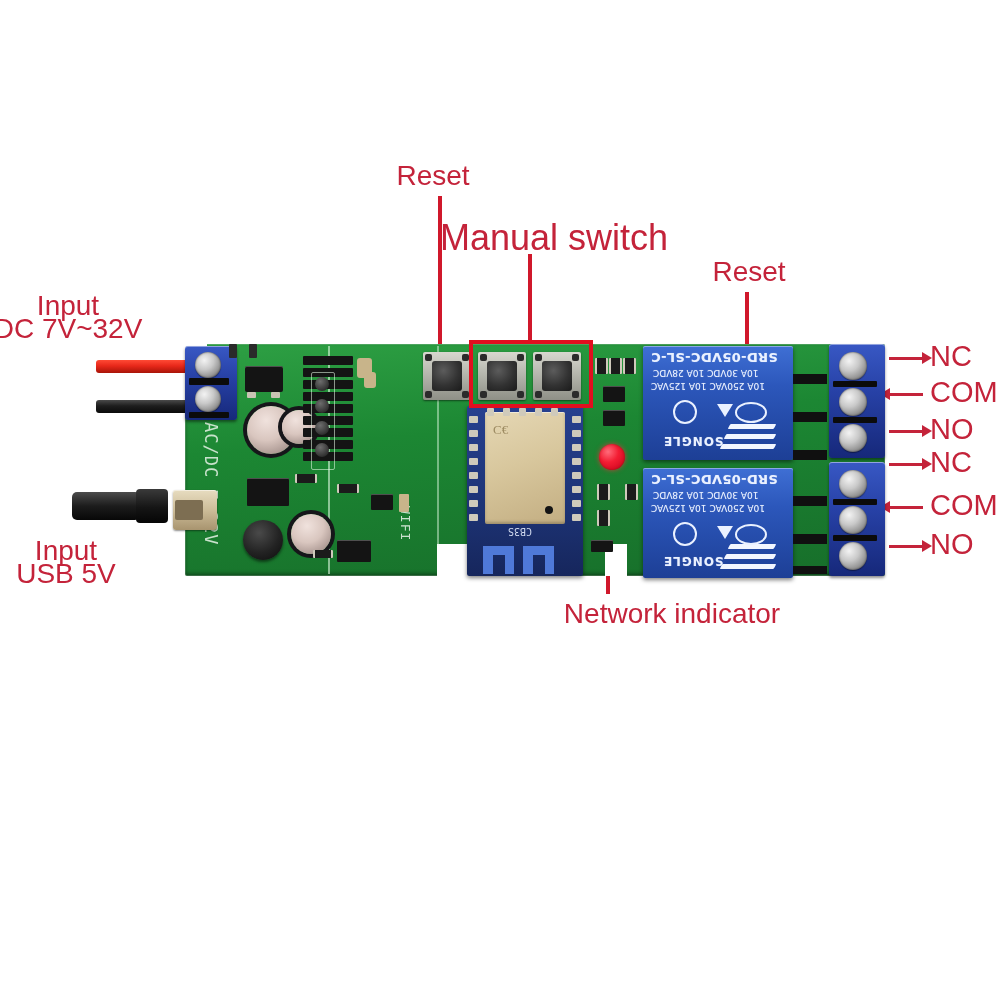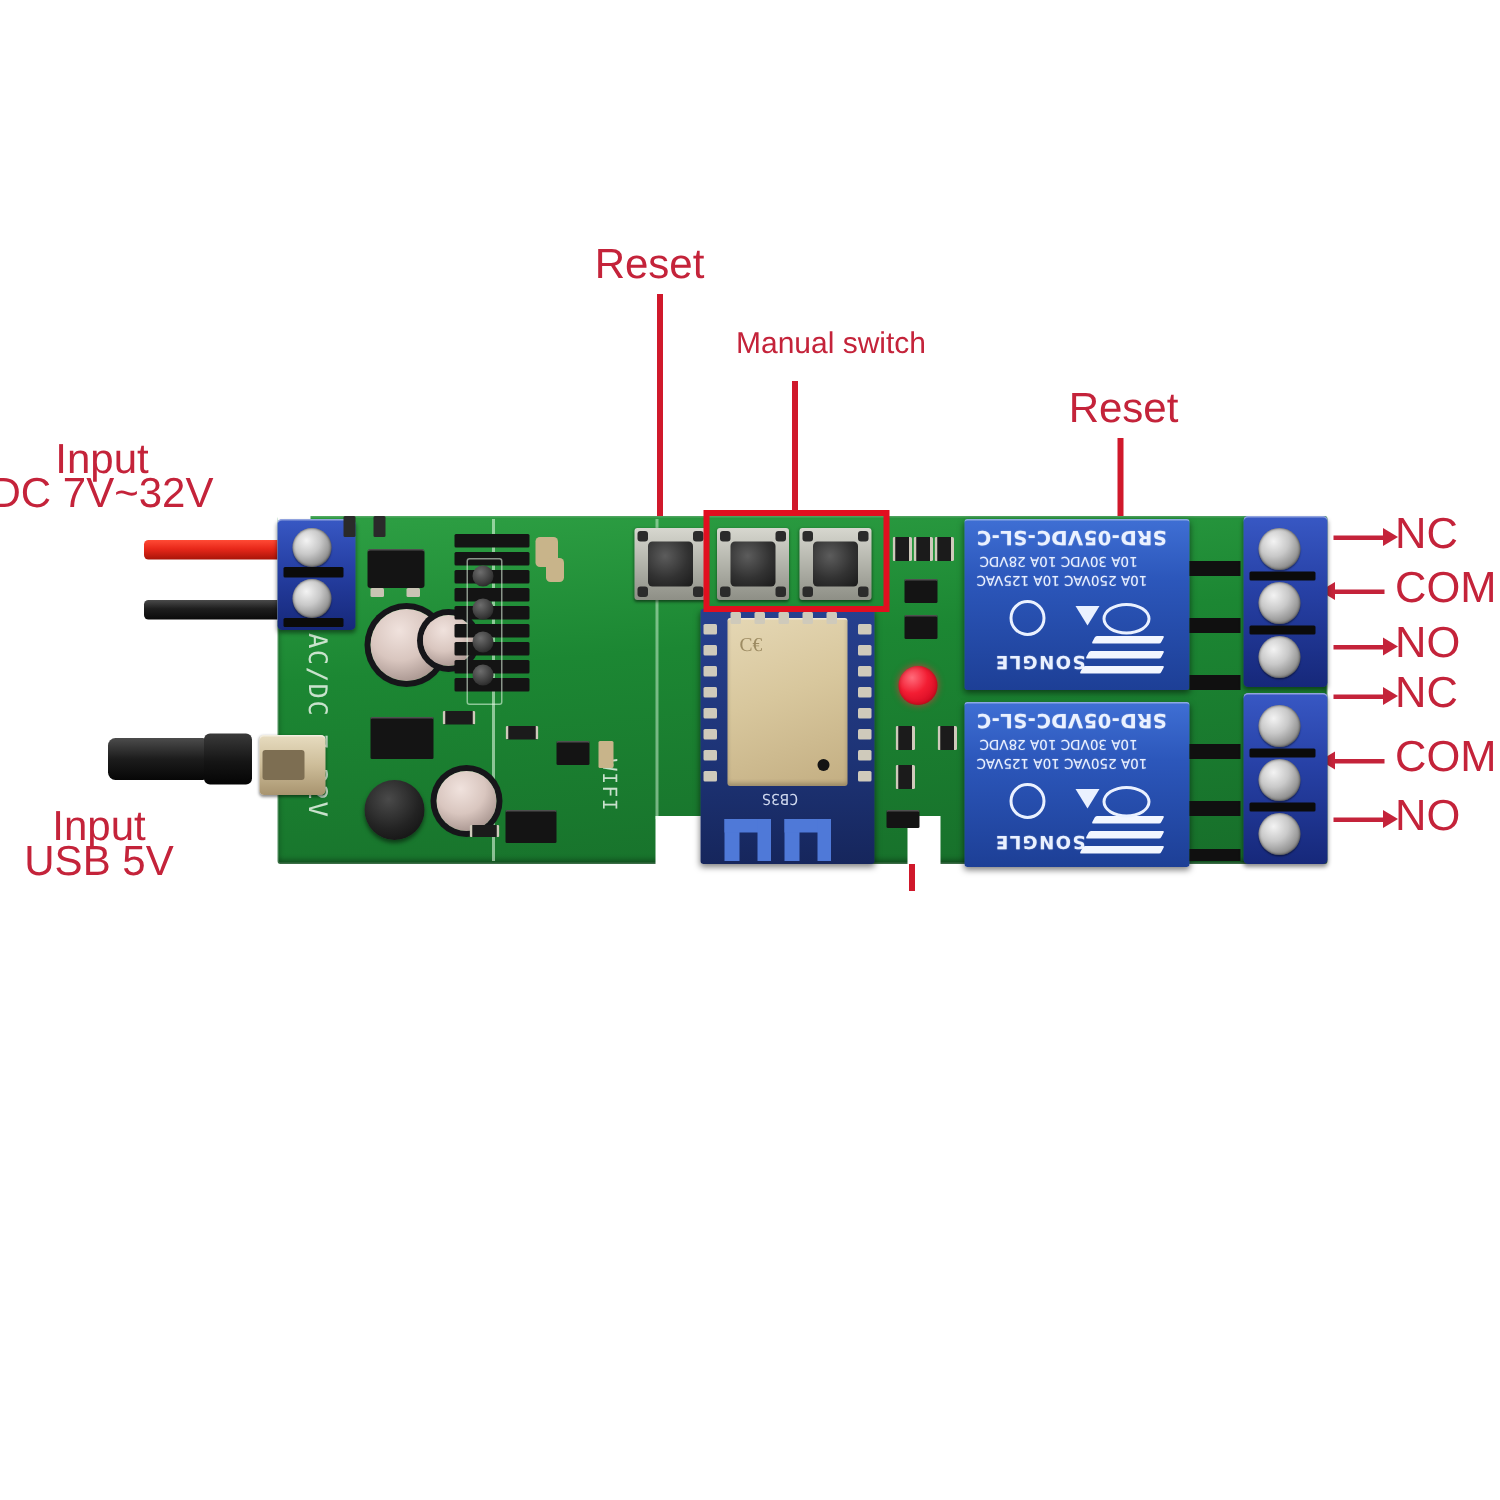--- a/index.html
+++ b/index.html
@@ -103,26 +103,27 @@
      box-shadow:inset 0 1px 0 rgba(255,255,255,.5),0 1px 2px rgba(0,0,0,.45);}
 </style>
 </head>
 <body>
 
 <div id="stage">
 
   <div class="anno c" style="left:433px;top:160px;font-size:28px;">Reset</div>
   <div class="leader v" style="left:438px;top:196px;height:152px;"></div>
 
-  <div class="anno c" style="left:554px;top:218px;font-size:20px;">Manual switch</div>
+  <div class="anno c" style="left:554px;top:218px;font-size:36px;">Manual switch</div>
   <div class="leader v" style="left:528px;top:254px;height:88px;"></div>
 
   <div class="anno c" style="left:749px;top:256px;font-size:28px;">Reset</div>
   <div class="leader v" style="left:745px;top:292px;height:72px;"></div>
 
+  <div class="anno c" style="left:672px;top:598px;font-size:28px;">Network indicator</div>
   <div class="leader v" style="left:606px;top:462px;height:132px;"></div>
 
   <div class="anno c" style="left:68px;top:290px;font-size:28px;">Input</div>
   <div class="anno c" style="left:68px;top:313px;font-size:28px;">DC 7V~32V</div>
 
   <div class="anno c" style="left:66px;top:535px;font-size:28px;">Input</div>
   <div class="anno c" style="left:66px;top:558px;font-size:28px;">USB 5V</div>
 
   <div class="wireRed" style="left:96px;top:360px;width:96px;height:13px;"></div>
   <div class="wireBlk" style="left:96px;top:400px;width:96px;height:13px;"></div>

